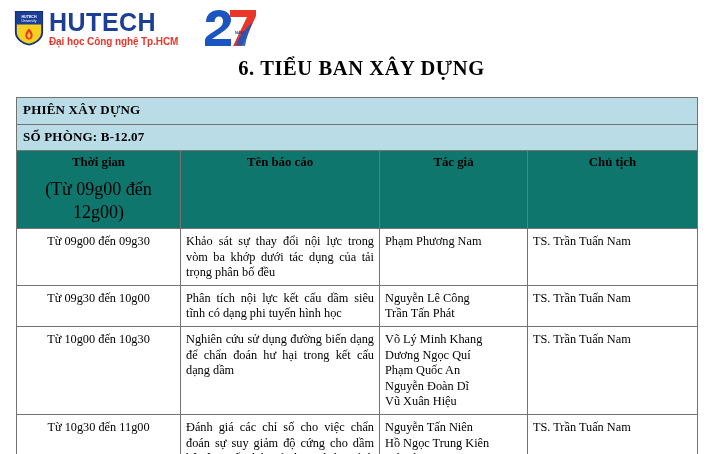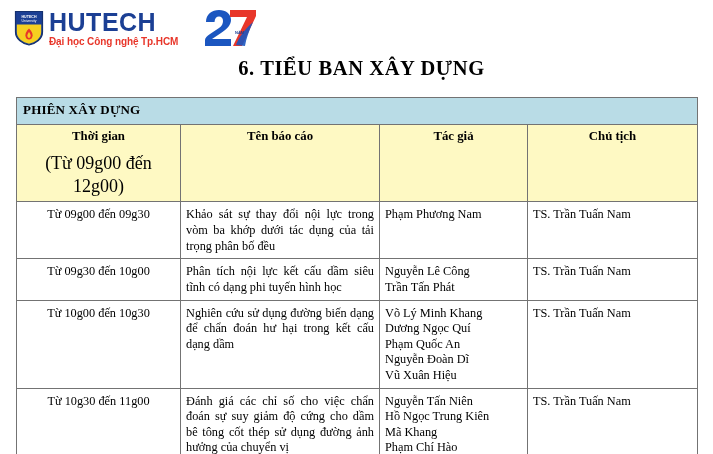--- a/index.html
+++ b/index.html
@@ -105,21 +105,21 @@
     line-height: 1.27;
   }
   .band {
     background: #b9dce6;
     font-weight: bold;
     font-size: 13px;
     padding: 4px 6px 5px 6px !important;
     letter-spacing: 0.2px;
   }
   .colhead {
-    background: #fef9c3;
+    background: #0f766e;
     font-weight: bold;
     text-align: center;
     font-size: 12.8px;
     padding: 3px 4px 4px 4px !important;
   }
   .colhead .sub {
     font-weight: normal;
     font-size: 18px;
     display: block;
     margin-top: 8px;
@@ -191,20 +191,23 @@
         <col class="c1">
           <col class="c2">
           <col class="c3">
           <col class="c4">
       </colgroup>
       <tbody>
         <tr>
           <td class="band" colspan="4">PHIÊN XÂY DỰNG</td>
         </tr>
         <tr>
+          <td class="band" colspan="4">SỐ PHÒNG: B-12.07</td>
+        </tr>
+        <tr>
           <td class="colhead">
             <span>Thời gian</span>
             <span class="sub">(Từ 09g00 đến 12g00)</span>
           </td>
           <td class="colhead">Tên báo cáo</td>
           <td class="colhead">Tác giả</td>
           <td class="colhead">Chủ tịch</td>
         </tr>
       </tbody>
       <tbody id="rows-body">

